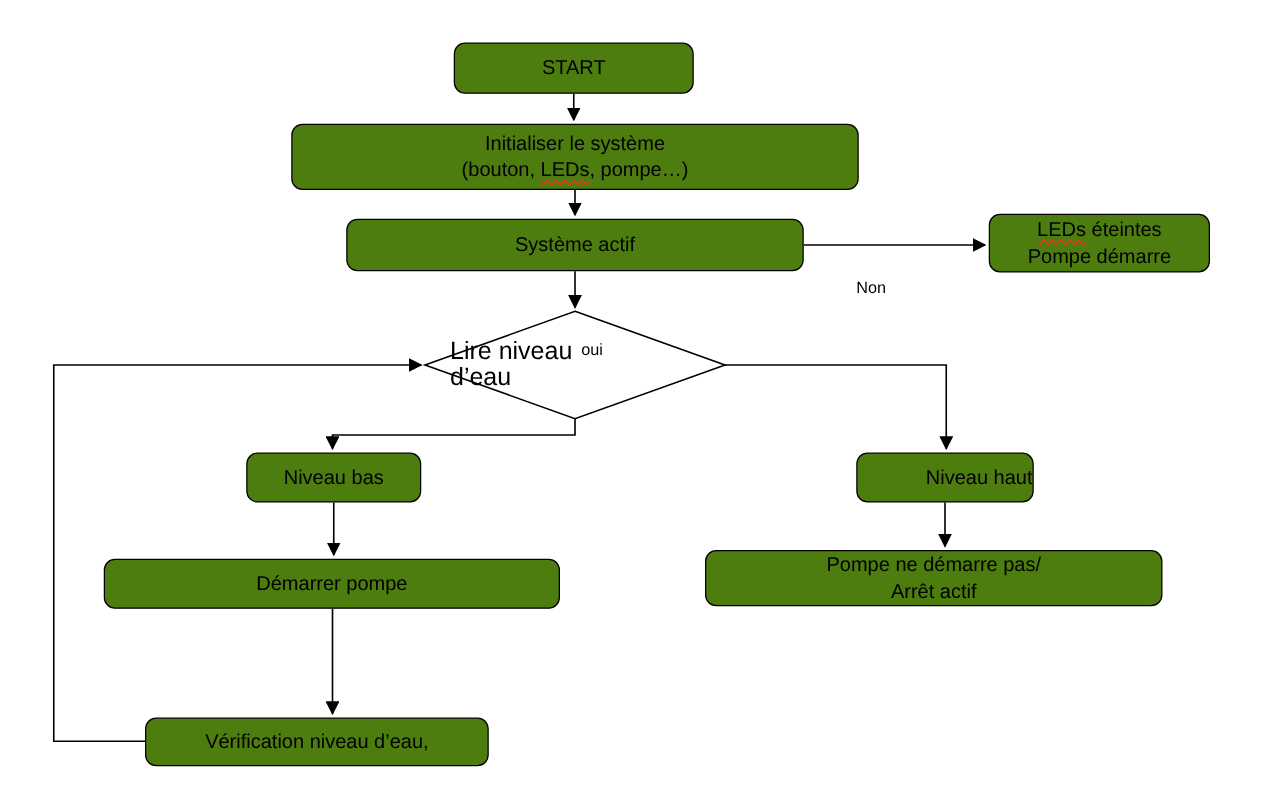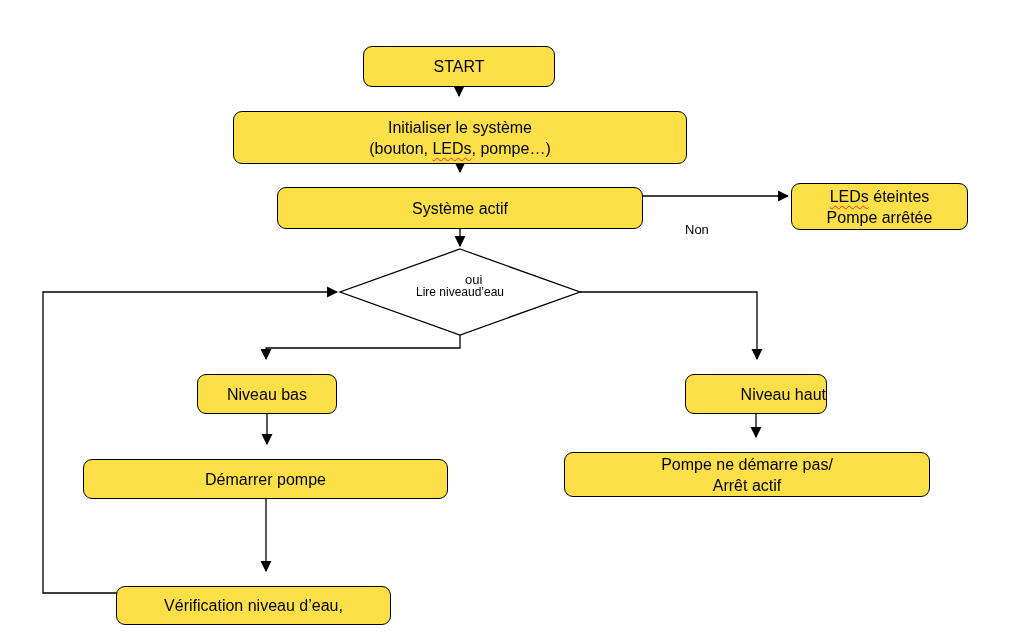--- a/index.html
+++ b/index.html
@@ -19,39 +19,38 @@
   #wires {
     position: absolute;
     left: 0;
     top: 0;
   }
   .node {
     position: absolute;
     box-sizing: border-box;
     border: 1.4px solid #000000;
     border-radius: 9px;
-    background: #fde047;
+    background: #4d7c0f;
     display: flex;
     flex-direction: column;
     align-items: center;
     justify-content: center;
     text-align: center;
     font-size: 16px;
     line-height: 21px;
     white-space: nowrap;
-    margin-top: 12px;
   }
   .decision-text {
     position: absolute;
     display: flex;
-    flex-direction: row;
-    align-items: center;
+    flex-direction: column;
+    align-items: flex-start;
     justify-content: center;
     text-align: center;
-    font-size: 12px;
+    font-size: 20px;
     line-height: 21px;
     white-space: nowrap;
   }
   .edge-label {
     position: absolute;
     font-size: 13px;
     line-height: 15px;
     background: #ffffff;
     padding: 0 1px;
     white-space: nowrap;
@@ -121,21 +120,21 @@
     <span>Système actif</span>
   </div>
 
   <div class="node n-init">
     <span>Initialiser le système</span>
     <span><span>(bouton, </span><span class="squiggle">LEDs</span><span>, pompe…)</span></span>
   </div>
 
   <div class="node n-leds">
     <span><span class="squiggle">LEDs</span><span> éteintes</span></span>
-    <span>Pompe arrêtée</span>
+    <span>Pompe démarre</span>
   </div>
 
   <div class="decision-text t-decision">
     <span>Lire niveau</span>
     <span>d’eau</span>
   </div>
 
   <div class="node n-niveau-bas">
     <span>Niveau bas</span>
   </div>

